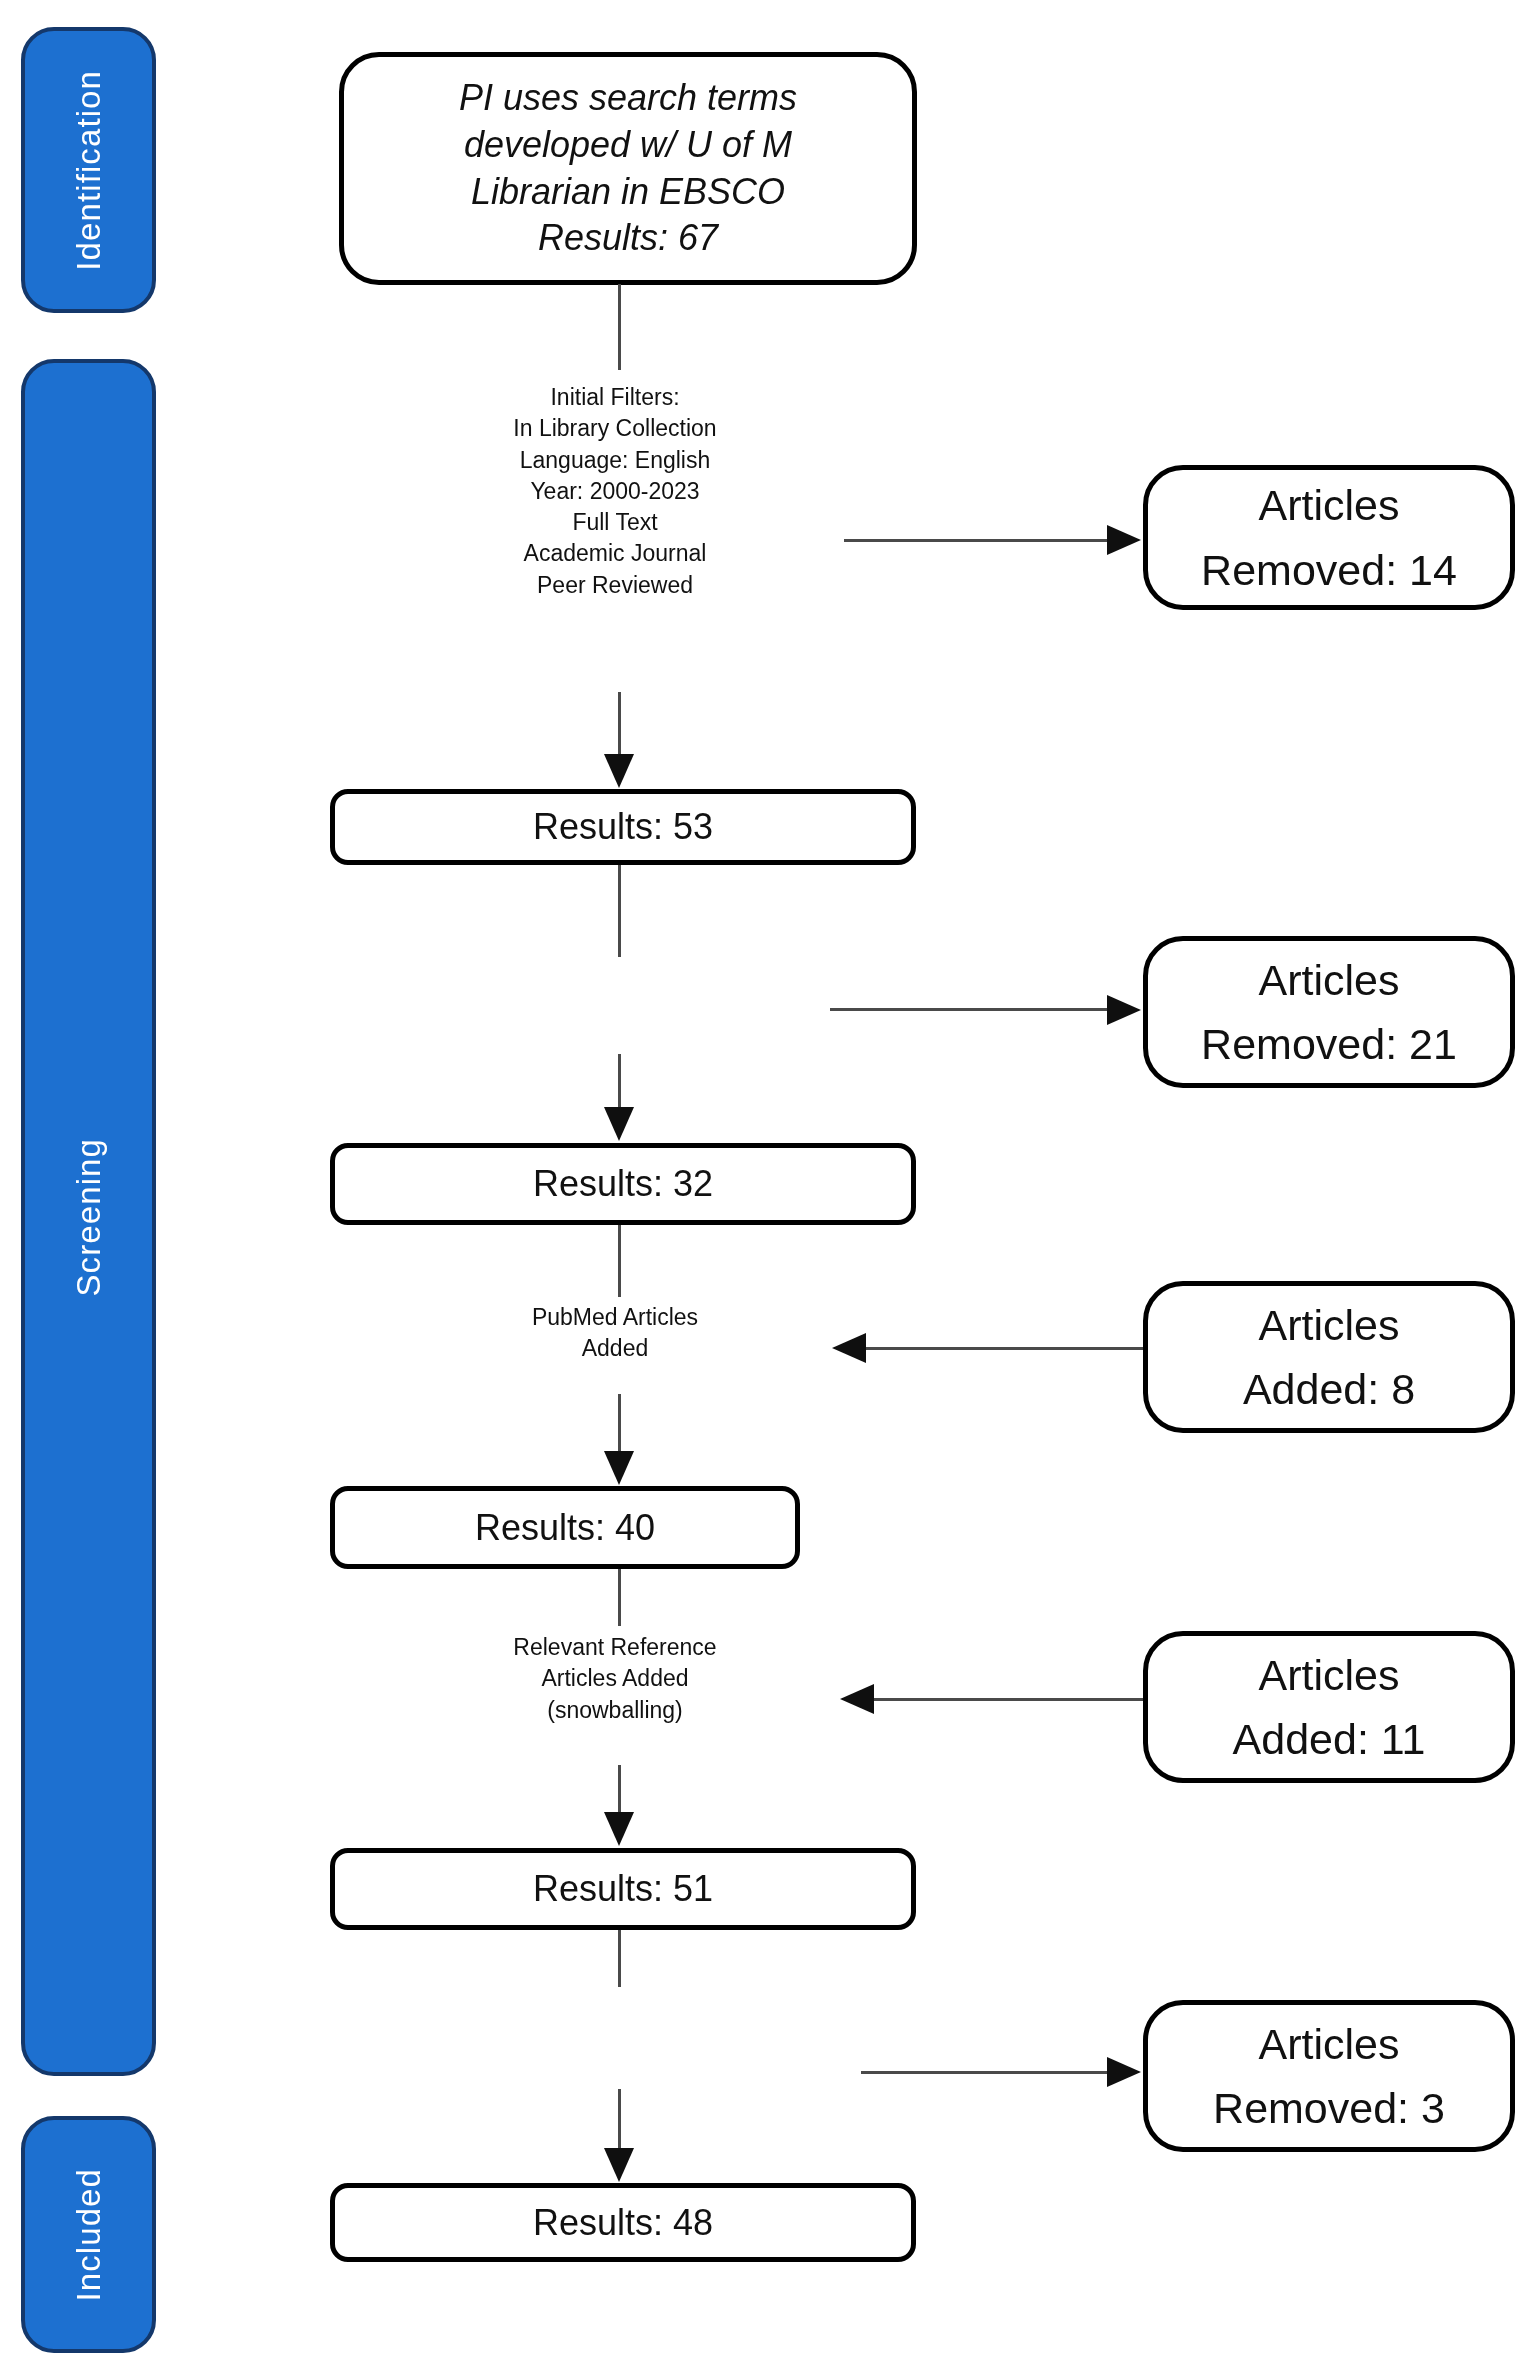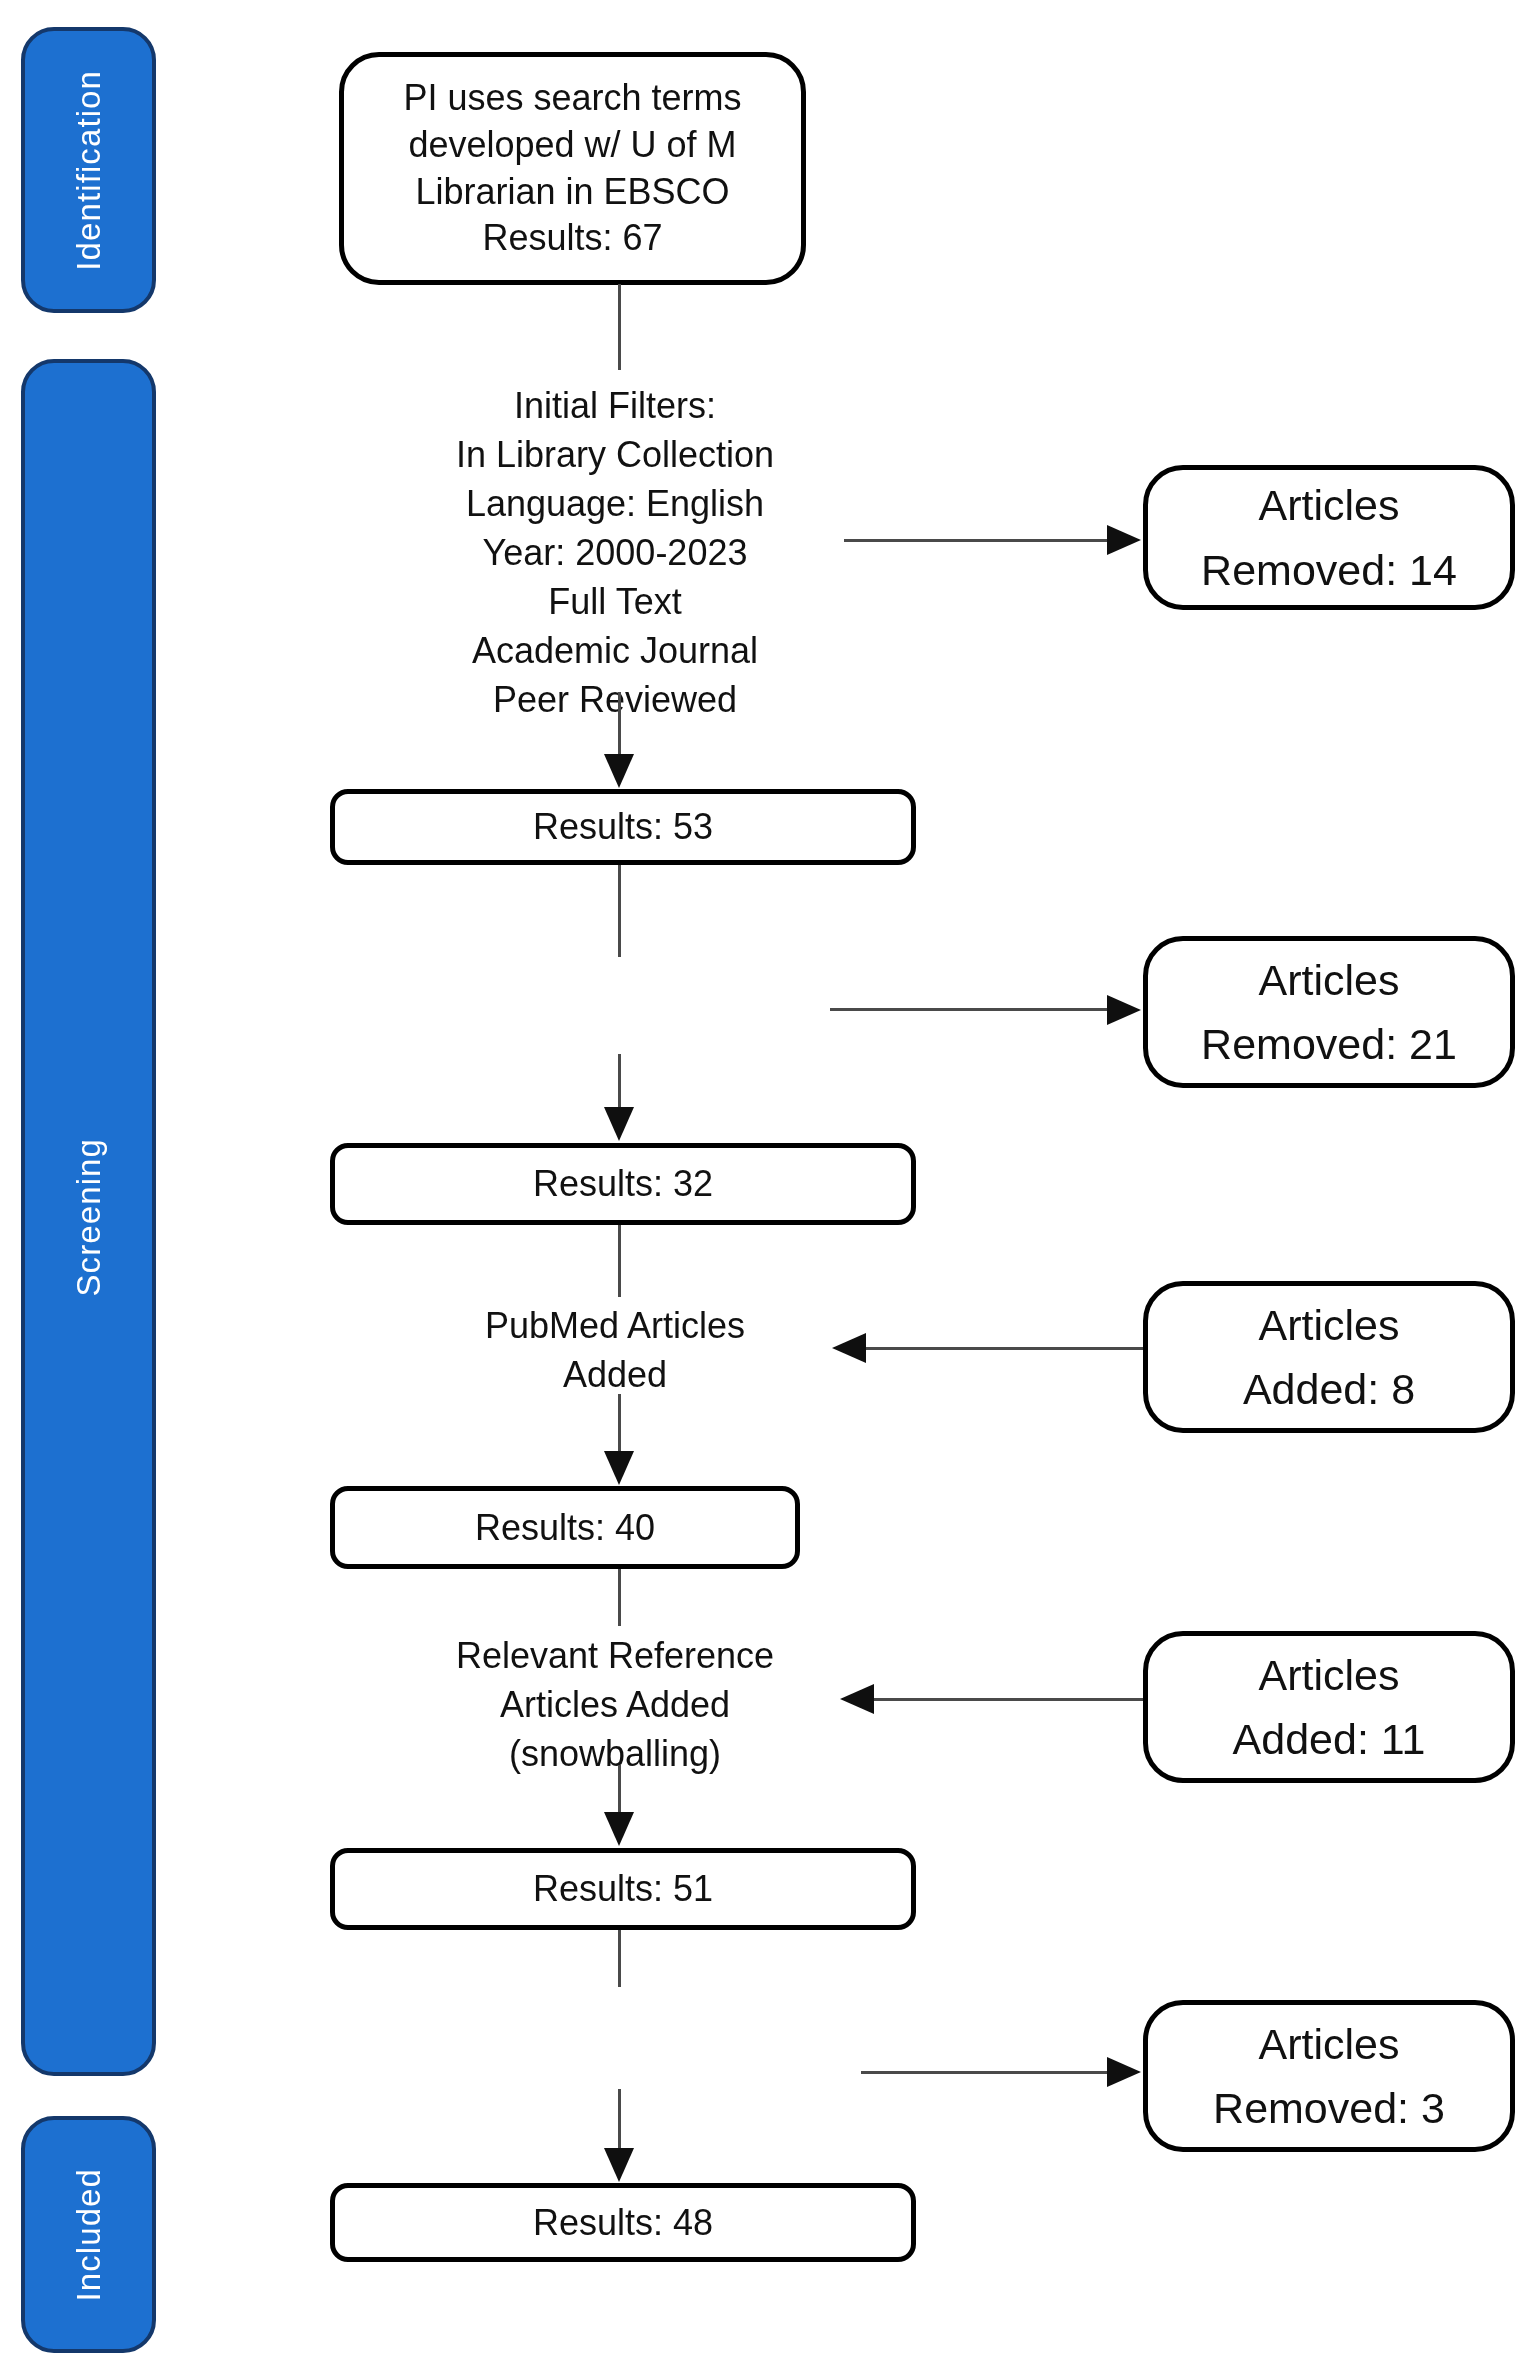--- a/index.html
+++ b/index.html
@@ -39,21 +39,21 @@
     white-space:pre-line;
   }
   .node.src{border-radius:40px;font-size:36px;line-height:1.3;}
   .node.results{border-radius:18px;font-size:36px;}
   .node.side{border-radius:40px;font-size:43px;line-height:1.5;}
   
   .note{
     position:absolute;
     left:322px;width:586px;
     text-align:center;
-    font-size:36px;
+    font-size:23px;
     line-height:1.36;
     white-space:pre-line;
   }
   
   .vline{position:absolute;width:2.9px;background:#4a4a4a;}
   .hline{position:absolute;height:2.9px;background:#4a4a4a;}
   .arrow-down{
     position:absolute;width:0;height:0;
     border-left:15.5px solid transparent;
     border-right:15.5px solid transparent;
@@ -80,21 +80,21 @@
   <div class="rail" style="top:27px;height:286px;">
     <span class="vtext">Identification</span>
   </div>
   <div class="rail" style="top:359px;height:1717px;">
     <span class="vtext">Screening</span>
   </div>
   <div class="rail" style="top:2116px;height:237px;">
     <span class="vtext">Included</span>
   </div>
 
-  <div class="node src" style="left:339px;top:52px;width:467px;height:233px;">PI uses search terms
+  <div class="node src" style="left:339px;top:52px;width:578px;height:233px;font-style:italic;">PI uses search terms
 developed w/ U of M
 Librarian in EBSCO
 Results: 67</div>
 
   <div class="vline" style="left:618px;top:284px;height:86px;"></div>
 
   <div class="note" style="top:382px;">Initial Filters:
 In Library Collection
 Language: English
 Year: 2000-2023

